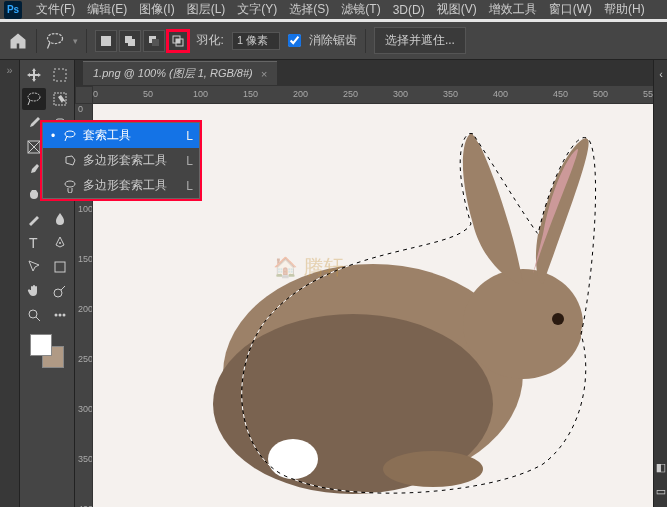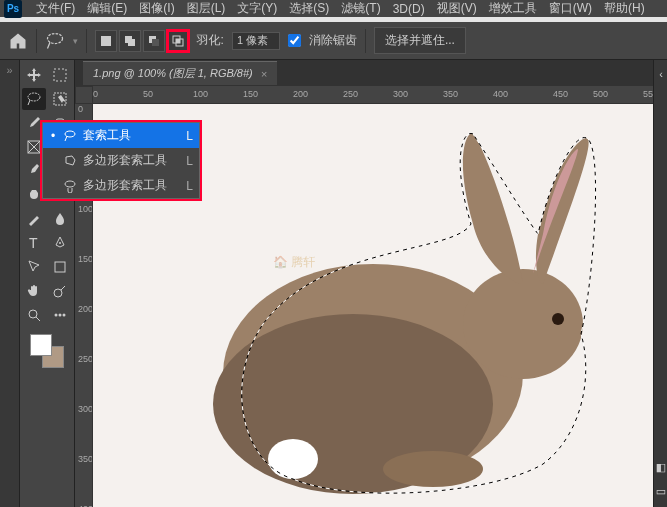--- a/index.html
+++ b/index.html
@@ -1,18 +1,18 @@
 <!DOCTYPE html>
 <html><head>
 <meta charset="utf-8">
 <style>
 * { margin: 0; padding: 0; box-sizing: border-box; font-family: "Microsoft YaHei", sans-serif; }
 body { background: #323232; color: #ccc; font-size: 11px; width: 667px; height: 507px; overflow: hidden; position: relative; }
 
-.menubar { background: #454545; height: 22px; display: flex; align-items: center; padding: 0 4px; border-bottom: 5px solid #e5e5e5; }
+.menubar { background: #454545; height: 22px; display: flex; align-items: center; padding: 0 4px; border-bottom: 3px solid #e5e5e5; }
 .menubar .logo { width: 18px; height: 18px; background: #001e36; color: #31a8ff; font-weight: bold; font-size: 10px; display: flex; align-items: center; justify-content: center; border-radius: 2px; margin-right: 8px; }
 .menubar .menu-item { padding: 3px 6px; cursor: pointer; font-size: 12px; }
 
 .optbar { background: #454545; height: 38px; display: flex; align-items: center; padding: 0 8px; gap: 8px; border-bottom: 1px solid #222; }
 .optbar .home { width: 20px; height: 20px; display:flex; align-items:center; justify-content:center;}
 .optbar .lasso-ind { width: 20px; height: 20px; display:flex; align-items:center; justify-content:center; }
 .optbar .sep { width: 1px; height: 24px; background: #333; }
 .sel-mode { display: flex; gap: 2px; align-items:center; }
 .sel-mode .sm { width: 22px; height: 22px; background:#3a3a3a; border:1px solid #555; display:flex; align-items:center; justify-content:center; }
 .sel-mode .sm.hl { border: 2px solid #ff0033; box-shadow: 0 0 0 1px #ff0033; }
@@ -40,21 +40,21 @@
 .tab .close { color: #999; cursor: pointer; }
 .rulers-corner { position:absolute; top:26px; left:0; width:18px; height:18px; background:#444; border:1px solid #333;}
 .ruler-h { position:absolute; top:26px; left:18px; right:0; height:18px; background:#444; border-bottom:1px solid #333; display:flex; font-size:9px; color:#aaa; overflow:hidden;}
 .ruler-h span { position:absolute; top:3px; }
 .ruler-v { position:absolute; top:44px; left:0; bottom:0; width:18px; background:#444; border-right:1px solid #333; font-size:9px; color:#aaa; overflow:hidden;}
 .ruler-v span { position:absolute; left:3px; }
 .canvas { position:absolute; top:44px; left:18px; right:0; bottom:0; background:#f5f1ee; overflow:hidden; }
 .rabbit-sel { position:absolute; top:20px; left:80px; width:430px; height:380px; }
 .marching { fill: none; stroke: #000; stroke-width:1; stroke-dasharray: 4 4; }
 .marching2 { fill: none; stroke: #fff; stroke-width:1; stroke-dasharray: 4 4; stroke-dashoffset:4; }
-.watermark { position:absolute; top:150px; left:180px; font-size:12px; color: rgba(200,150,60,0.35); }
+.watermark { position:absolute; top:150px; left:180px; font-size:20px; color: rgba(200,150,60,0.35); }
 .rabbit-body { fill: #9c8168; }
 .rabbit-shade { fill: #7a6350; }
 
 .flyout { position: absolute; top: 122px; left: 42px; width: 158px; background: #444; border: 1px solid #666; z-index: 100; outline: 2px solid #ff0033; }
 .flyout-item { display: flex; align-items: center; padding: 4px 6px; gap: 6px; font-size: 12px; }
 .flyout-item.sel { background: #1473e6; color: #fff; }
 .flyout-item .dot { width: 8px; text-align:center; }
 .flyout-item .icon { width: 14px; height:14px; display:flex; align-items:center; justify-content:center;}
 .flyout-item .label { flex: 1; }
 .flyout-item .sc { color: #aaa; }

